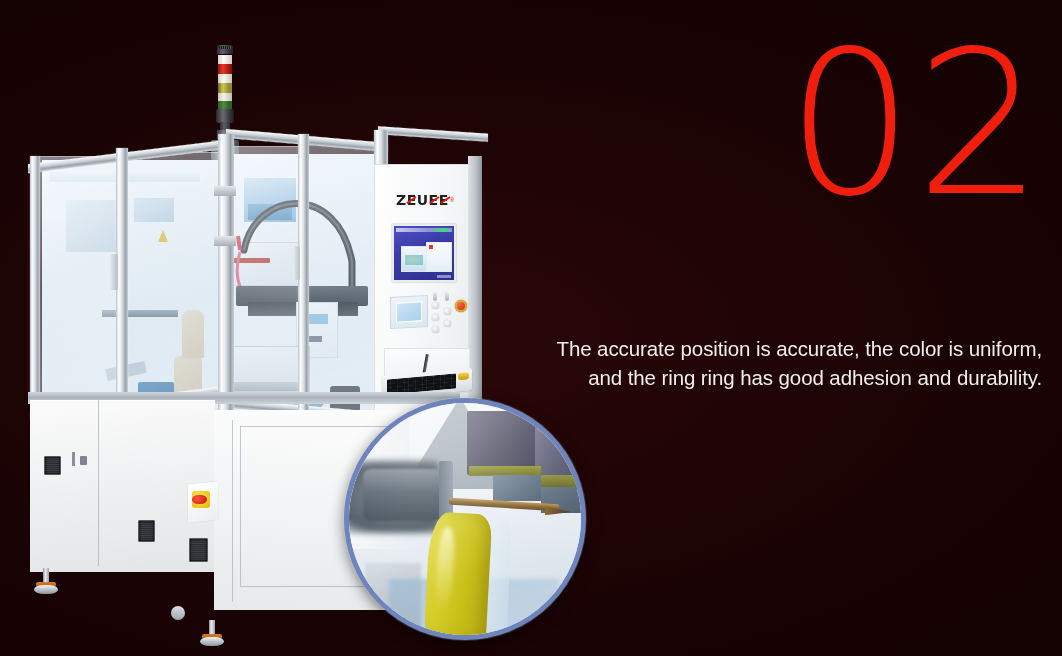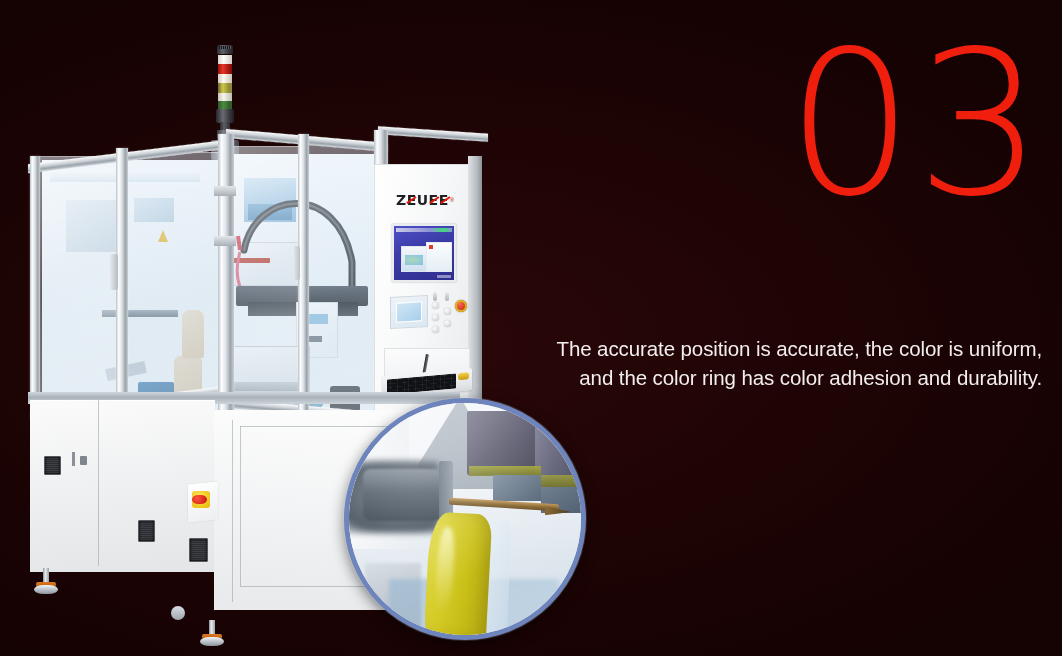--- a/index.html
+++ b/index.html
@@ -433,21 +433,21 @@
     <div class="lowmetal"></div>
     <div class="lowblue"></div>
     <div class="shaft"></div>
     <div class="tip"></div>
     <div class="clearedge"></div>
     <div class="yellowpart"></div>
     <div class="yellowhl"></div>
     <div class="sheen"></div>
   </div>
 
-  <div class="num-block">03</div>
+  <div class="num-block">02</div>
 
 
   <div class="desc-block">
     <span class="l">The accurate position is accurate, the color is uniform,</span>
-    <span class="l">and the color ring has color adhesion and durability.</span>
+    <span class="l">and the ring ring has good adhesion and durability.</span>
   </div>
 
 </div>
 
 </body></html>

